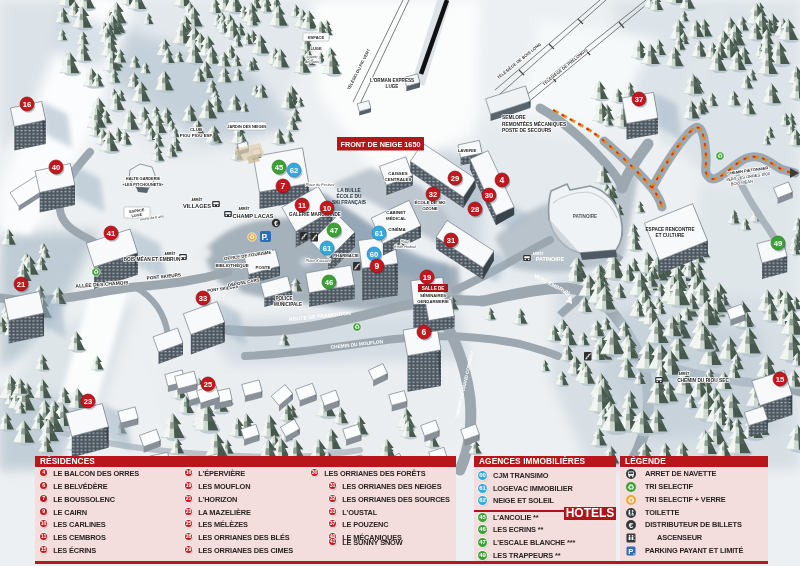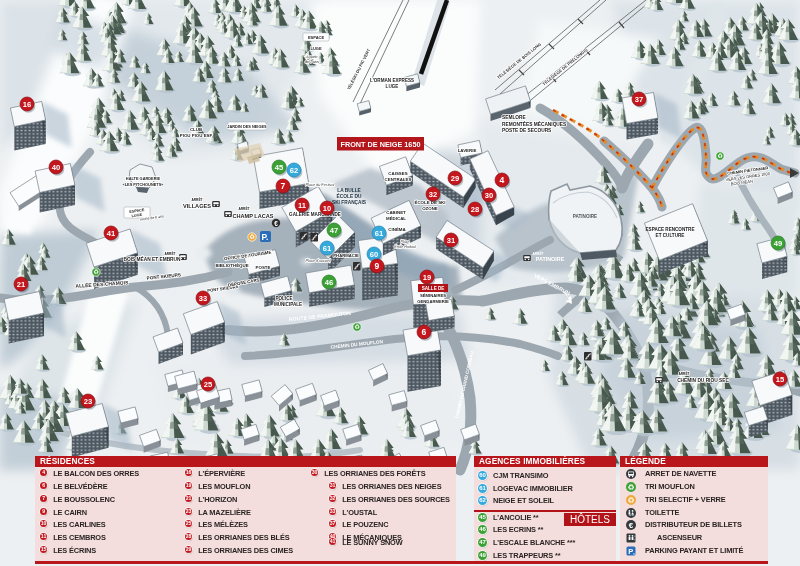--- a/index.html
+++ b/index.html
@@ -1333,21 +1333,21 @@
         <span class="num nb">61</span>
         <span class="lbl">LOGEVAC IMMOBILIER</span>
       </div>
 
 <div class="row" style="left:4px;top:39.7px">
         <span class="num nb">62</span>
         <span class="lbl">NEIGE ET SOLEIL</span>
       </div>
 
 <div style="position:absolute;left:0;top:54px;width:142px;height:2px;background:#b21318"></div>
-<div style="position:absolute;right:0;top:57px;width:52px;height:13px;background:#b21318;color:#fff;font-size:10px;font-weight:normal;text-align:center;line-height:13px">HÔTELS</div>
+<div style="position:absolute;right:0;top:51px;width:52px;height:13px;background:#b21318;color:#fff;font-size:12px;font-weight:bold;text-align:center;line-height:13px">HÔTELS</div>
 
 <div class="row" style="left:4px;top:56.5px">
         <span class="num ng">45</span>
         <span class="lbl">L'ANCOLIE **</span>
       </div>
 
 <div class="row" style="left:4px;top:69.3px">
         <span class="num ng">46</span>
         <span class="lbl">LES ECRINS **</span>
       </div>
@@ -1375,21 +1375,21 @@
           <circle cx="6.6" cy="7.4" r="0.75" fill="#fff"></circle>
         </svg>
         <span class="lbl" style="margin-left:9px">ARRET DE NAVETTE</span>
       </div>
 
 <div class="row" style="left:6px;top:25.8px">
         <svg width="10" height="10" viewBox="0 0 10 10" style="flex:none">
           <circle cx="5" cy="5" r="5" fill="#3ba135"></circle>
           <text x="5" y="7.8" font-size="8" fill="#fff" text-anchor="middle" font-family="Liberation Sans">♻︎</text>
         </svg>
-        <span class="lbl" style="margin-left:9px">TRI MOUFLON</span>
+        <span class="lbl" style="margin-left:9px">TRI SELECTIF</span>
       </div>
 
 <div class="row" style="left:6px;top:38.7px">
         <svg width="10" height="10" viewBox="0 0 10 10" style="flex:none">
           <circle cx="5" cy="5" r="5" fill="#eda93c"></circle>
           <text x="5" y="7.8" font-size="8" fill="#fff" text-anchor="middle" font-family="Liberation Sans">♻︎</text>
         </svg>
         <span class="lbl" style="margin-left:9px">TRI SELECTIF + VERRE</span>
       </div>
 

